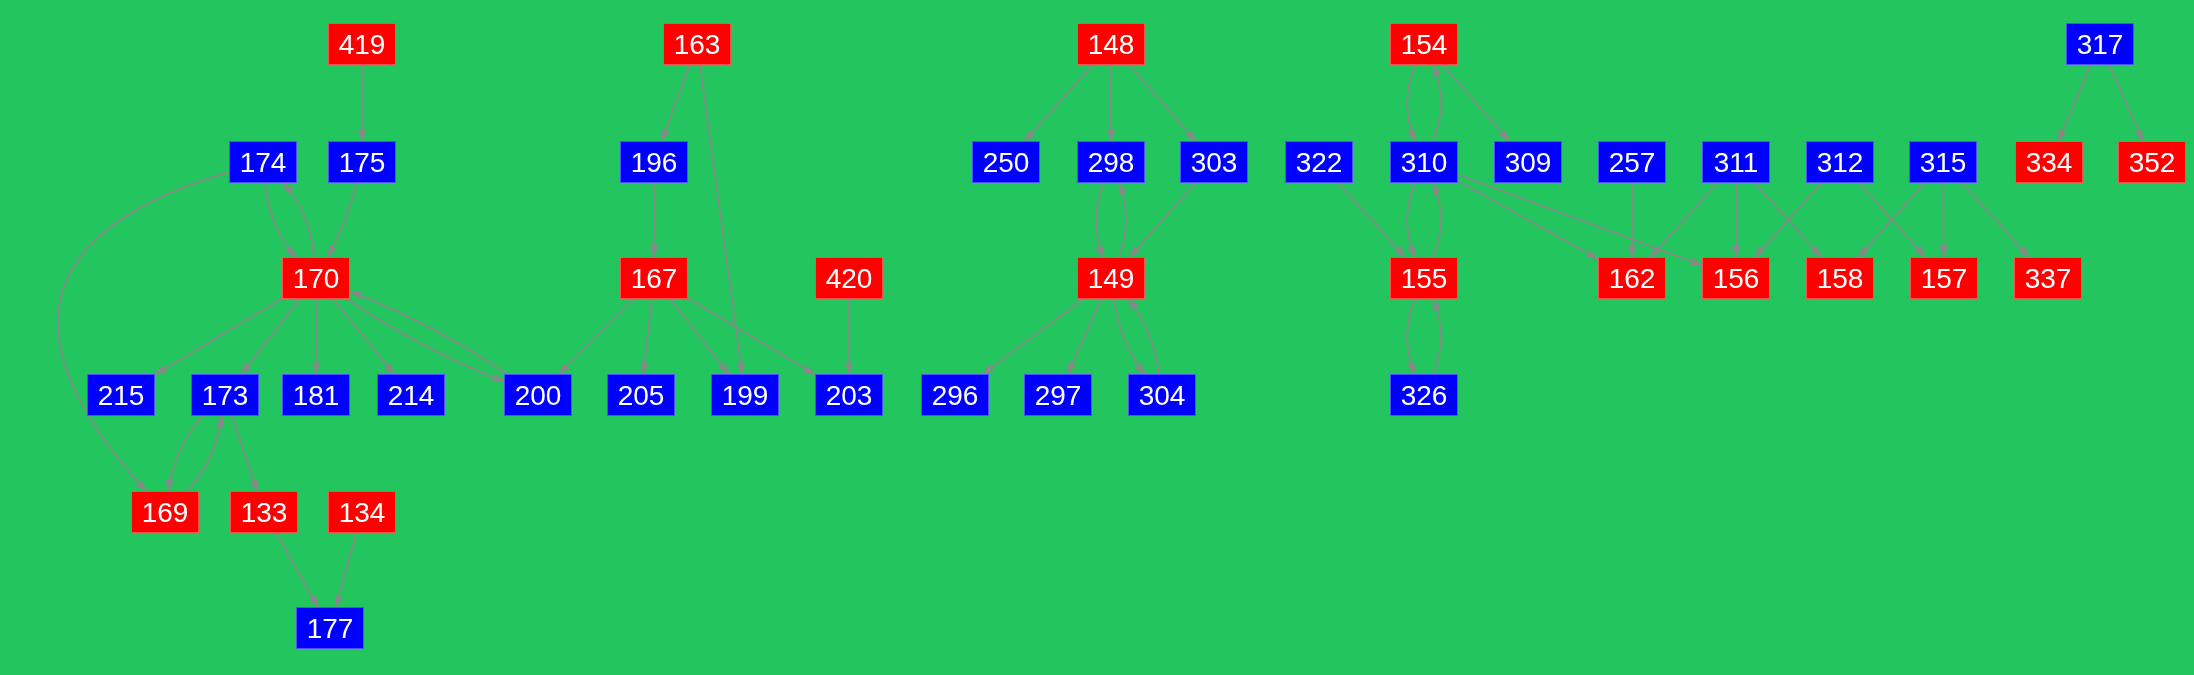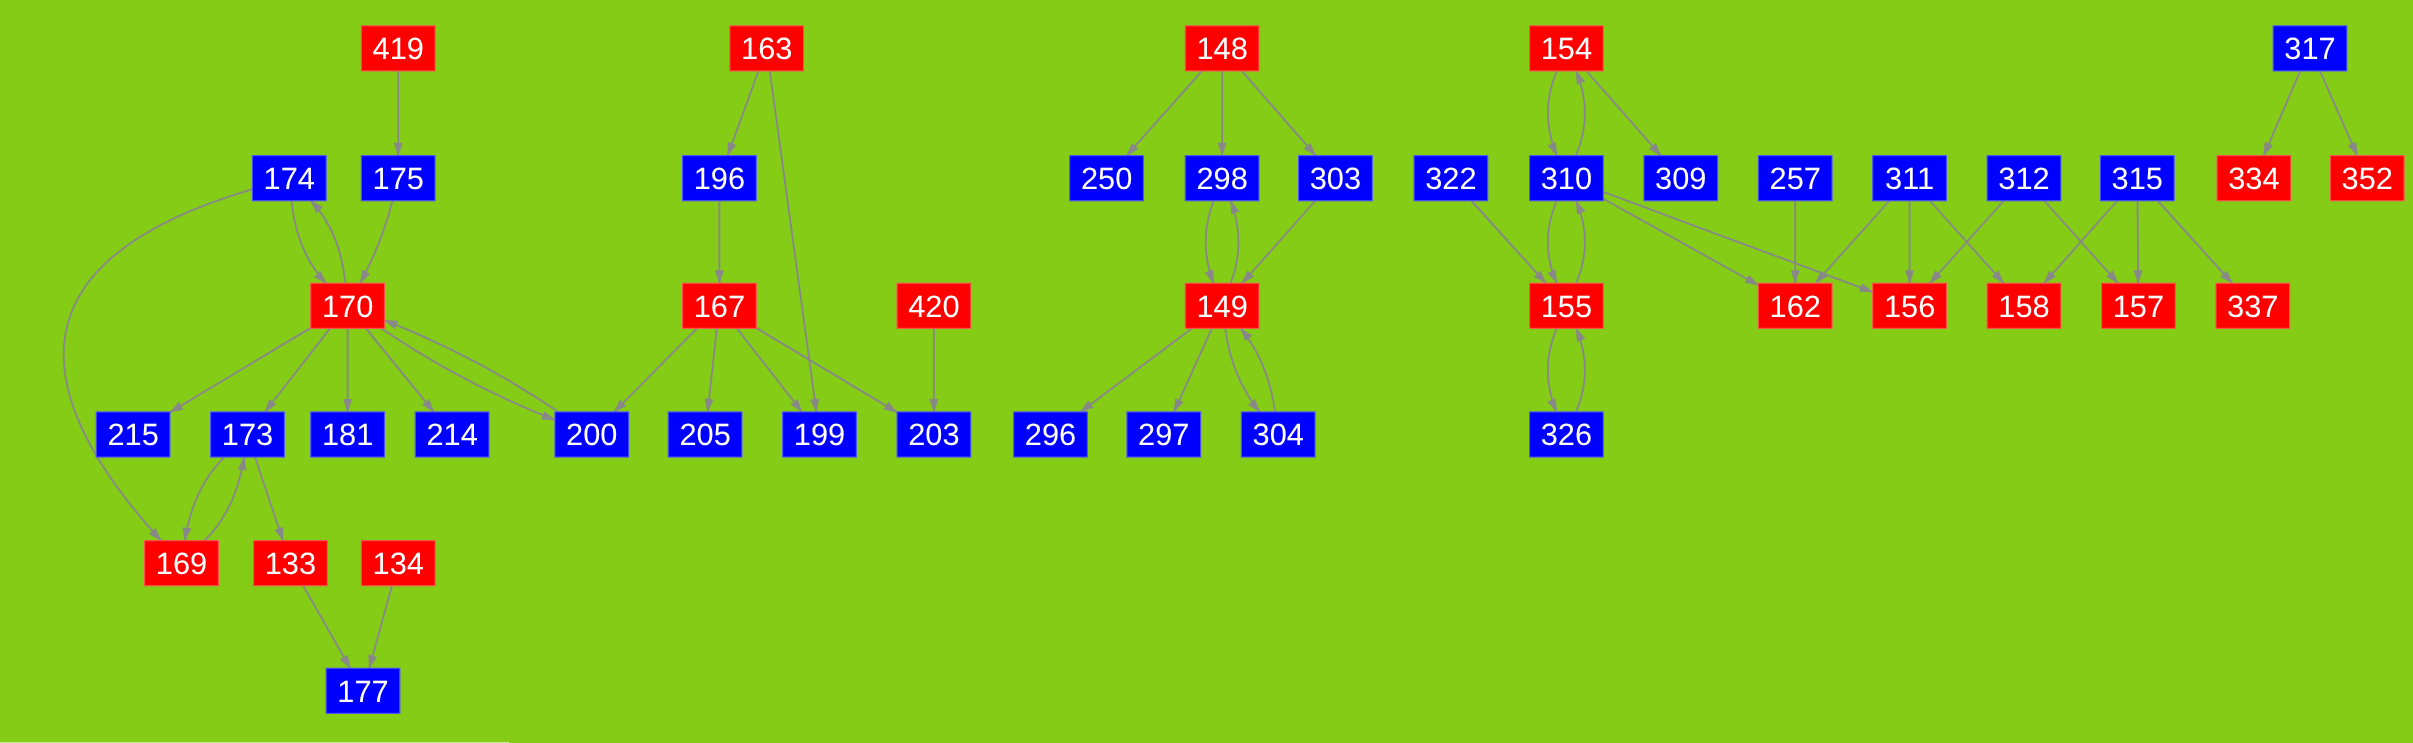--- a/index.html
+++ b/index.html
@@ -4,21 +4,21 @@
 <style>
   html, body {
     margin: 0;
     padding: 0;
     background: #ffffff;
   }
   .viewport {
     position: relative;
     width: 2194px;
     height: 675px;
-    background: #84cc16;
+    background: #22c55e;
     overflow: hidden;
   }
   svg { display: block; }
   .node-label {
     font-family: "Liberation Sans", sans-serif;
     fill: #ffffff;
     text-anchor: middle;
     user-select: none;
   }
   .edge-path {

